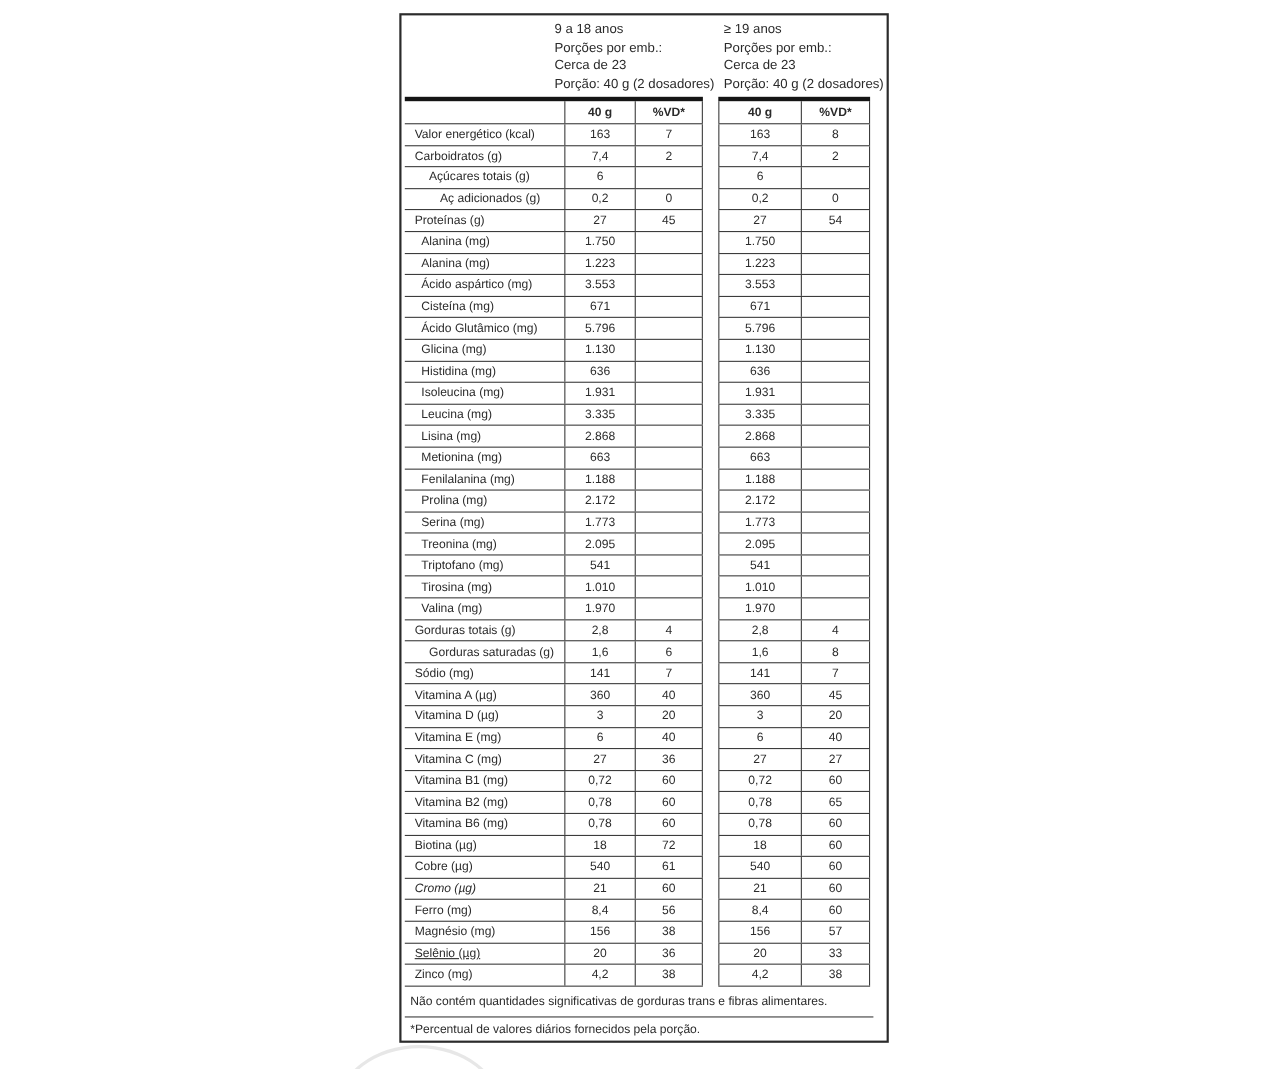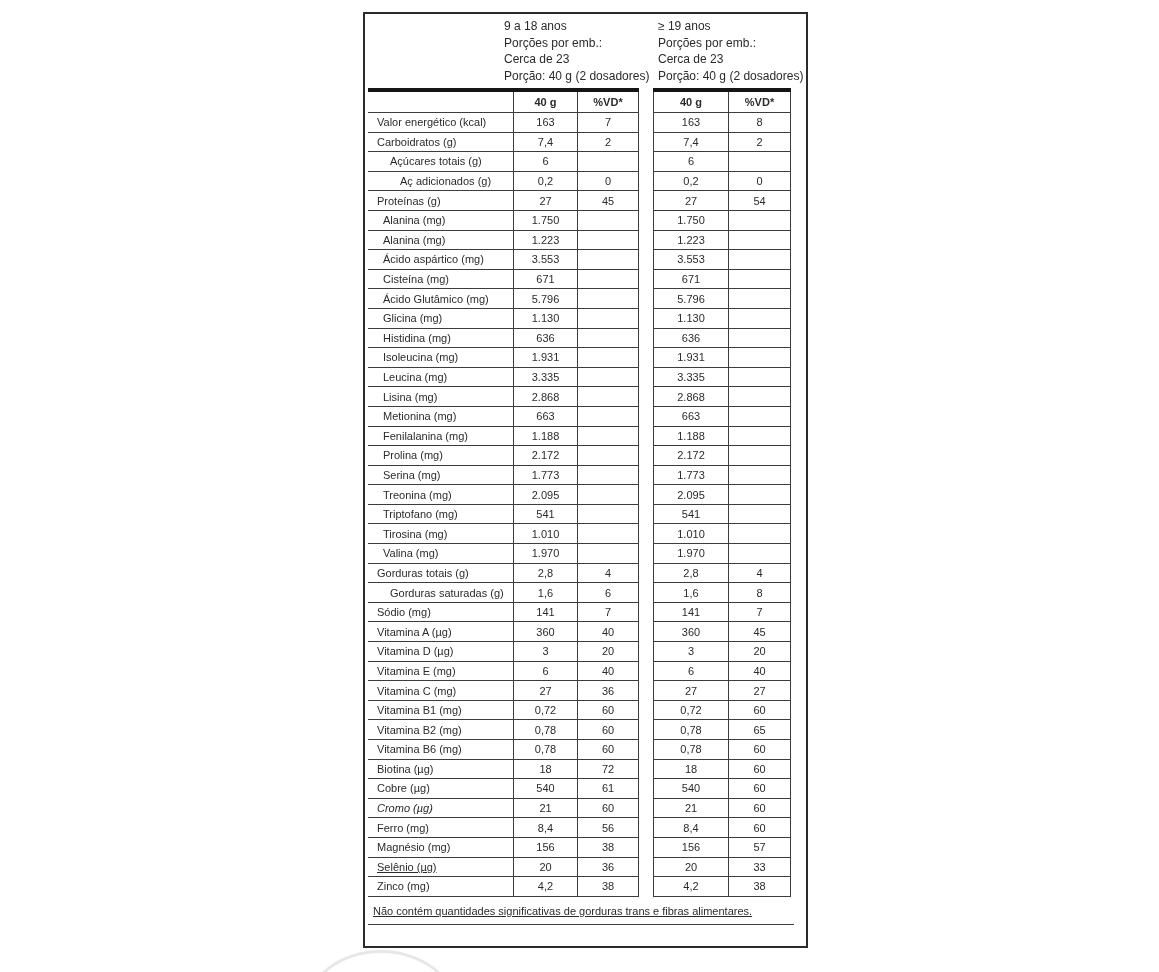--- a/index.html
+++ b/index.html
@@ -35,21 +35,21 @@
   .s1q  { width:64px; border-left:1px solid #3c3c3c; }
   .s1v  { width:62px; border-left:1px solid #3c3c3c; border-right:1px solid #3c3c3c; }
   .s2q  { width:75px; border-left:1px solid #3c3c3c; }
   .s2v  { width:63px; border-left:1px solid #3c3c3c; border-right:1px solid #3c3c3c; }
   
   .subhead { height:25px; }
   .subhead .seg { border-top:4px solid #151515; }
   .subhead .cell { font-weight:bold; }
   
   .note { margin:0 12px 0 3px; font-size:11px; padding-left:5px; white-space:nowrap; }
-  .note1 { height:28px; line-height:28px; border-bottom:1px solid #3c3c3c;text-decoration:underline; }
+  .note1 { height:28px; line-height:28px; border-bottom:1px solid #3c3c3c; }
   .note2 { height:21px; line-height:22px; }
   
   .shadow-arc {
     position:absolute; left:306px; top:950px; width:150px; height:58px;
     border:3px solid #e7e7e7; border-radius:50% 50% 0 0 / 100% 100% 0 0;
     border-bottom:none;
   }
 </style>
 </head>
 <body>
@@ -601,15 +601,16 @@
     <div class="gapcol"></div>
     <div class="seg seg2">
       <div class="cell s2q">4,2</div>
       <div class="cell s2v">38</div>
     </div>
   </div>
 </div>
   </div>
 
   <div class="note note1">Não contém quantidades significativas de gorduras trans e fibras alimentares.</div>
+  <div class="note note2">*Percentual de valores diários fornecidos pela porção.</div>
 </div>
 
 <div class="shadow-arc"></div>
 
 </body></html>

